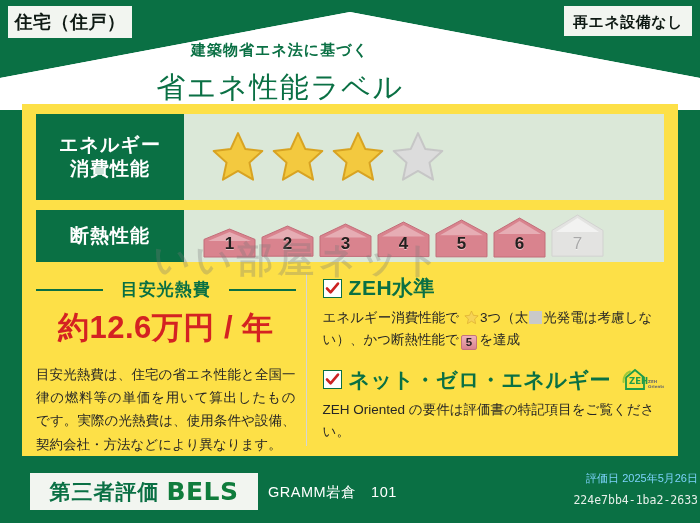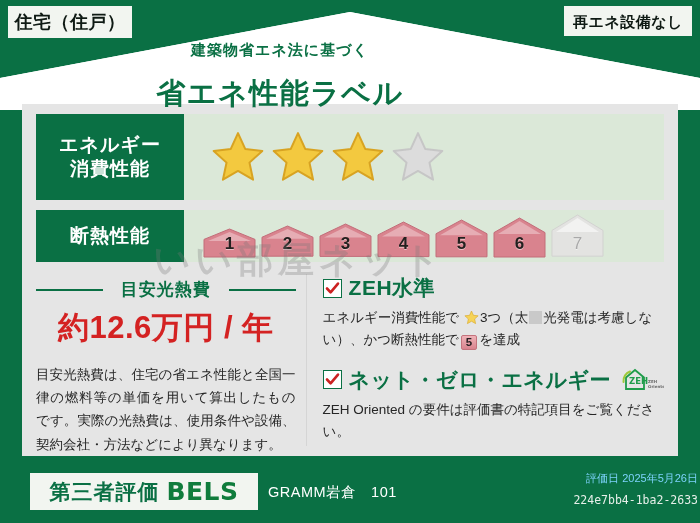--- a/index.html
+++ b/index.html
@@ -49,30 +49,30 @@
   
   .title-wrap {
     position: absolute; left: 0; top: 42px; width: 560px;
     text-align: center; z-index: 5;
   }
   .title-sub {
     color: #0a7044; font-size: 15px; font-weight: bold;
     letter-spacing: 1px; line-height: 1.1;
   }
   .title-main {
-    color: #0a7044; font-size: 29px; font-weight: bold;
-    letter-spacing: 1.5px; line-height: 1.25; margin-top: 16px;
+    color: #0a7044; font-size: 29px; font-weight: normal;
+    letter-spacing: 1.5px; line-height: 1.25; margin-top: 10px;
   }
 
   
   .card {
     position: absolute;
     left: 22px; top: 104px;
     width: 656px; height: 352px;
-    background: #e5e5e5;
+    background: #fde047;
     padding-left: 47px;
   }
 
   
   .perf-row {
     position: absolute; left: 14px;
     display: flex; align-items: stretch;
   }
   #row-energy { top: 10px; width: 628px; height: 86px; }
   #row-insul  { top: 106px; width: 628px; height: 52px; }

